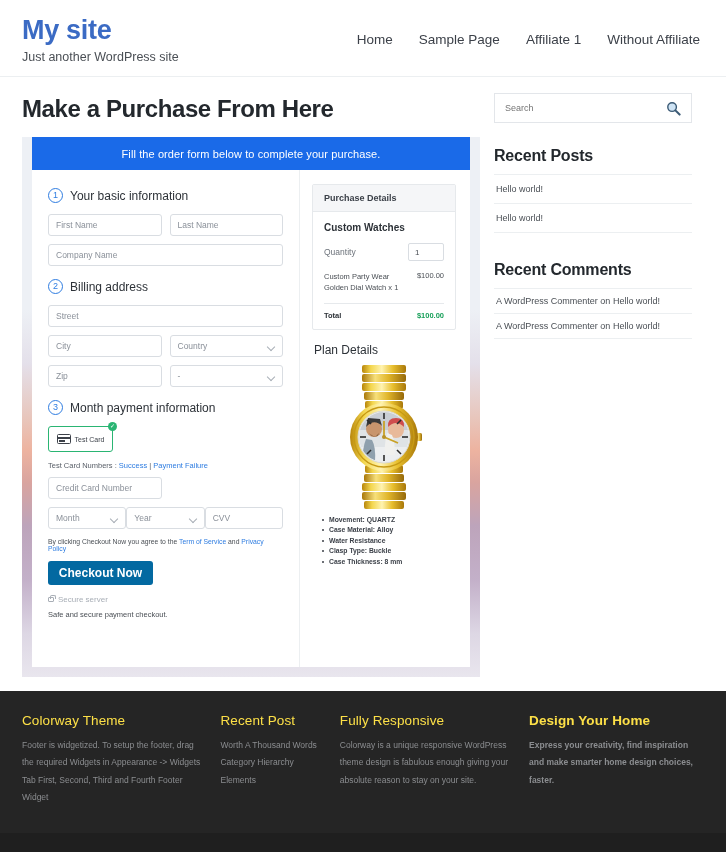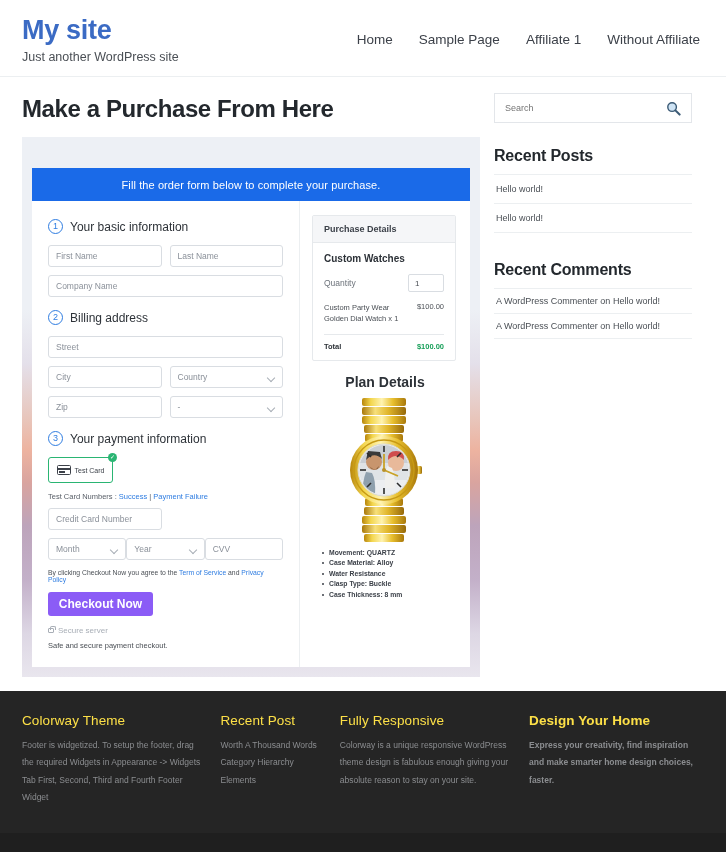--- a/index.html
+++ b/index.html
@@ -88,21 +88,20 @@
         #e9e6ee 100%);
     padding: 0;
     overflow: hidden;
   }
   .checkout-inner {
     position: absolute;
     left: 10px; top: 0; right: 10px; bottom: 10px;
     background: #ffffff;
     display: flex;
     flex-direction: column;
-    margin-top: 31px;
   }
   .order-banner {
     background: #1a6ae8;
     color: #ffffff;
     text-align: center;
     font-size: 11px;
     padding: 11px 0 10px 0;
     letter-spacing: 0.1px;
   }
   .checkout-body {
@@ -208,21 +207,21 @@
   .testnums a { color: #2f7de1; text-decoration: none; }
 
   .cc-row { display: flex; margin-bottom: 9px; }
   .cc-row .fld { flex: 1; }
   .cvv-wrap { position: relative; }
 
   .terms { font-size: 6.8px; color: #4a4f55; margin-bottom: 9px; }
   .terms a { color: #2f7de1; text-decoration: none; }
 
   .checkout-btn {
-    background: #8b5cf6;
+    background: #0369a1;
     color: #fff;
     border: none;
     border-radius: 3px;
     width: 105px; height: 24px;
     font-size: 12px;
     font-weight: bold;
     cursor: pointer;
     margin-bottom: 10px;
     font-family: "Liberation Sans", sans-serif;
   }
@@ -267,21 +266,21 @@
     display: flex; align-items: center; padding-left: 6px;
   }
   .pd-line { display: flex; justify-content: space-between; gap: 8px; margin-bottom: 9px; }
   .pd-line-desc { font-size: 7.5px; color: #4a4f55; line-height: 1.5; }
   .pd-line-amt { font-size: 7.5px; color: #4a4f55; white-space: nowrap; }
   .pd-div { border-top: 1px solid #e6e9ec; margin-bottom: 7px; }
   .pd-total-row { display: flex; justify-content: space-between; }
   .pd-total-label { font-size: 7.5px; font-weight: bold; color: #2d3238; }
   .pd-total-amt { font-size: 7.5px; font-weight: bold; color: #18a05a; }
 
-  .plan-title { font-size: 14px; font-weight: bold; color: #2d3238; margin: 13px 0 6px 2px; text-align: center; }
+  .plan-title { font-size: 12px; font-weight: normal; color: #2d3238; margin: 13px 0 6px 2px; }
 
   .watch-img { display: block; margin: 0 auto 4px auto; }
 
   .specs { list-style: none; padding-left: 10px; }
   .specs li {
     font-size: 6.8px; font-weight: bold; color: #3c4149;
     line-height: 1.55; position: relative; padding-left: 7px;
   }
   .specs li::before {
     content: ""; position: absolute; left: 0; top: 4px;
@@ -401,21 +400,21 @@
               <div class="fld half">City</div>
               <div class="fld half sel">Country</div>
             </div>
             <div class="fld-row gap-lg">
               <div class="fld half">Zip</div>
               <div class="fld half sel">-</div>
             </div>
 
             <div class="step-head">
               <span class="step-num">3</span>
-              <span class="step-label">Your payment information</span>
+              <span class="step-label">Month payment information</span>
             </div>
 
             <div class="card-opt">
               <span class="chk">✓</span>
               <span class="card-glyph"></span>
               <span class="card-opt-label">Test  Card</span>
             </div>
 
             <div class="testnums"><span>Test Card Numbers : </span><a href="#">Success</a><span> | </span><a href="#">Payment Failure</a></div>
 

